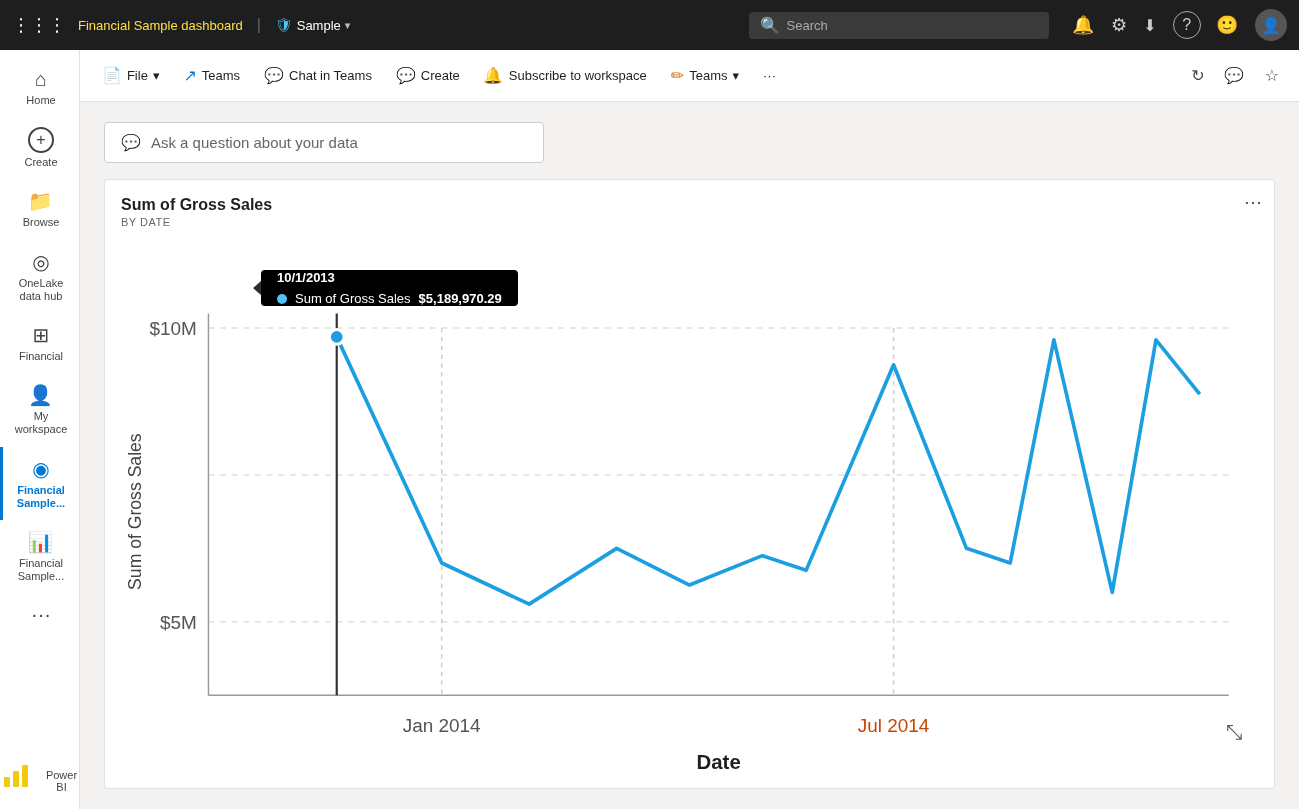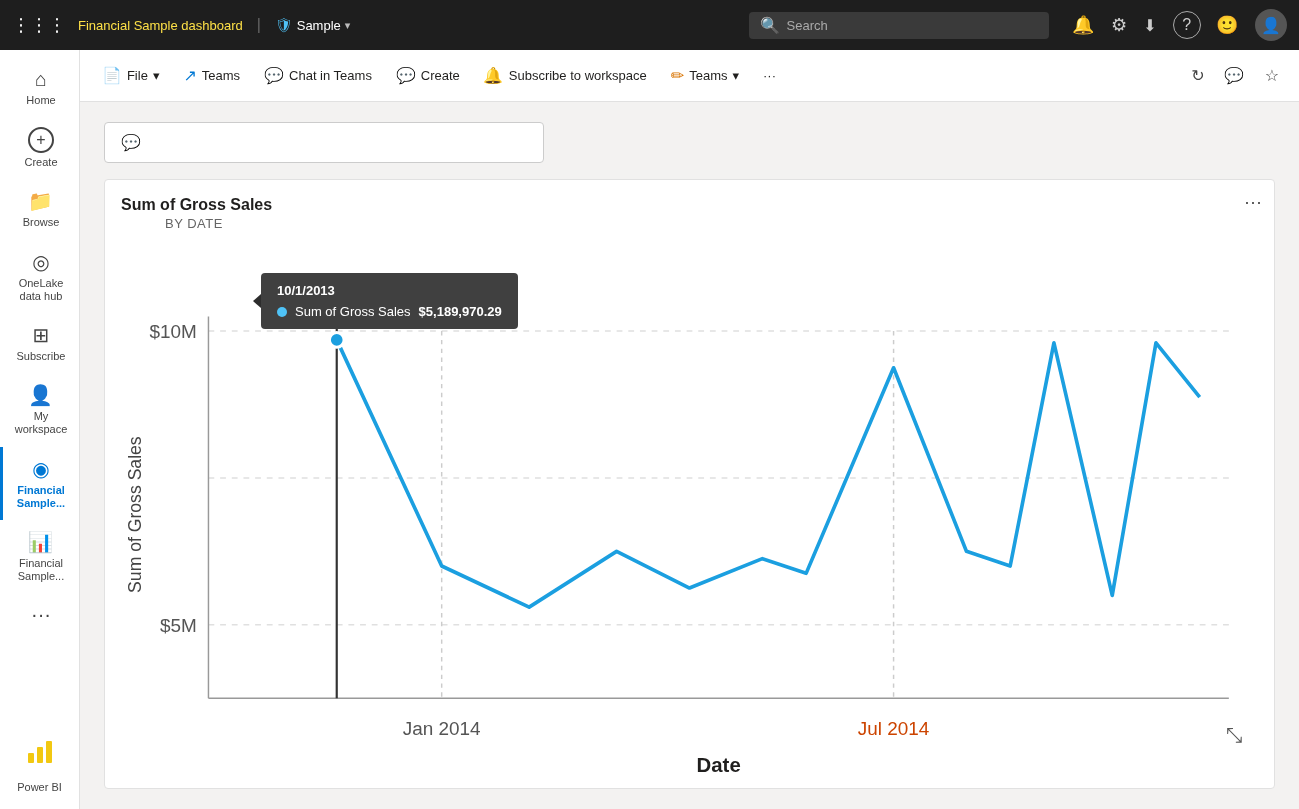--- a/index.html
+++ b/index.html
@@ -127,22 +127,22 @@
     .sidebar-item .si-label {
       font-size: 11px;
       color: #444;
       text-align: center;
       line-height: 1.2;
     }
     .sidebar-item.active .si-label { color: #0078d4; font-weight: 600; }
     .sidebar-spacer { flex: 1; }
     .sidebar-bottom {
       display: flex;
-      flex-direction: column;
-      align-items: center;
+      flex-direction: row;
+      align-items: flex-end;
       padding-bottom: 8px;
       gap: 12px;
       width: 100%;
     }
     .powerbi-logo {
       width: 32px; height: 32px;
       margin: 8px auto 2px;
       display: flex; align-items: center; justify-content: center;
     }
     .powerbi-logo svg { width: 32px; height: 32px; }
@@ -230,41 +230,41 @@
       border: 1px solid #e1e1e1;
       border-radius: 4px;
       padding: 16px 16px 8px 16px;
       flex: 1;
       display: flex;
       flex-direction: column;
       position: relative;
       min-height: 400px;
     }
     .chart-title { font-size: 16px; font-weight: 600; color: #201f1e; }
-    .chart-subtitle { font-size: 13px; color: #666; letter-spacing: 0.5px; text-transform: uppercase; margin-top: 2px; margin-left: 44px; }
+    .chart-subtitle { font-size: 11px; color: #666; letter-spacing: 0.5px; text-transform: uppercase; margin-top: 2px; }
     .chart-menu-btn {
       position: absolute; top: 12px; right: 12px;
       background: none; border: none; cursor: pointer;
       font-size: 18px; color: #444;
     }
     .chart-area {
       flex: 1;
       position: relative;
       margin-top: 12px;
     }
 
     
     .chart-tooltip {
       position: absolute;
       top: 30px;
       left: 140px;
-      background: #404040;
+      background: #000000;
       color: #fff;
       border-radius: 4px;
-      padding: 10px 16px;
+      padding: 0 16px;
       min-width: 240px;
       z-index: 10;
       pointer-events: none;
     }
     .tooltip-date { font-size: 13px; font-weight: 600; margin-bottom: 6px; }
     .tooltip-row { display: flex; align-items: center; gap: 8px; font-size: 13px; }
     .tooltip-dot { width: 10px; height: 10px; border-radius: 50%; background: #4fc3f7; flex-shrink: 0; }
     .tooltip-label { flex: 1; }
     .tooltip-value { font-weight: 600; }
     .tooltip-arrow {
@@ -322,21 +322,21 @@
     <div class="sidebar-item">
       <span class="si-icon">📁</span>
       <span class="si-label">Browse</span>
     </div>
     <div class="sidebar-item">
       <span class="si-icon">◎</span>
       <span class="si-label">OneLake<br>data hub</span>
     </div>
     <div class="sidebar-item">
       <span class="si-icon">⊞</span>
-      <span class="si-label">Subscribe</span>
+      <span class="si-label">Financial</span>
     </div>
     <div class="sidebar-item">
       <span class="si-icon">👤</span>
       <span class="si-label">My<br>workspace</span>
     </div>
     <div class="sidebar-item active">
       <span class="si-icon">◉</span>
       <span class="si-label">Financial Sample...</span>
     </div>
     <div class="sidebar-item">
@@ -402,20 +402,21 @@
         <button class="tb-right-btn">
           <span>☆</span>
         </button>
       </div>
     </div>
 
     <div class="page-content">
 
       <div class="qa-bar">
         <span class="qa-bar-icon">💬</span>
+        <span class="qa-bar-text">Ask a question about your data</span>
       </div>
 
       <div class="chart-card">
         <span class="chart-title">Sum of Gross Sales</span>
         <span class="chart-subtitle">BY DATE</span>
         <button class="chart-menu-btn">···</button>
         <div class="chart-area">
           
           <div class="chart-tooltip">
             <div class="tooltip-arrow"></div>

